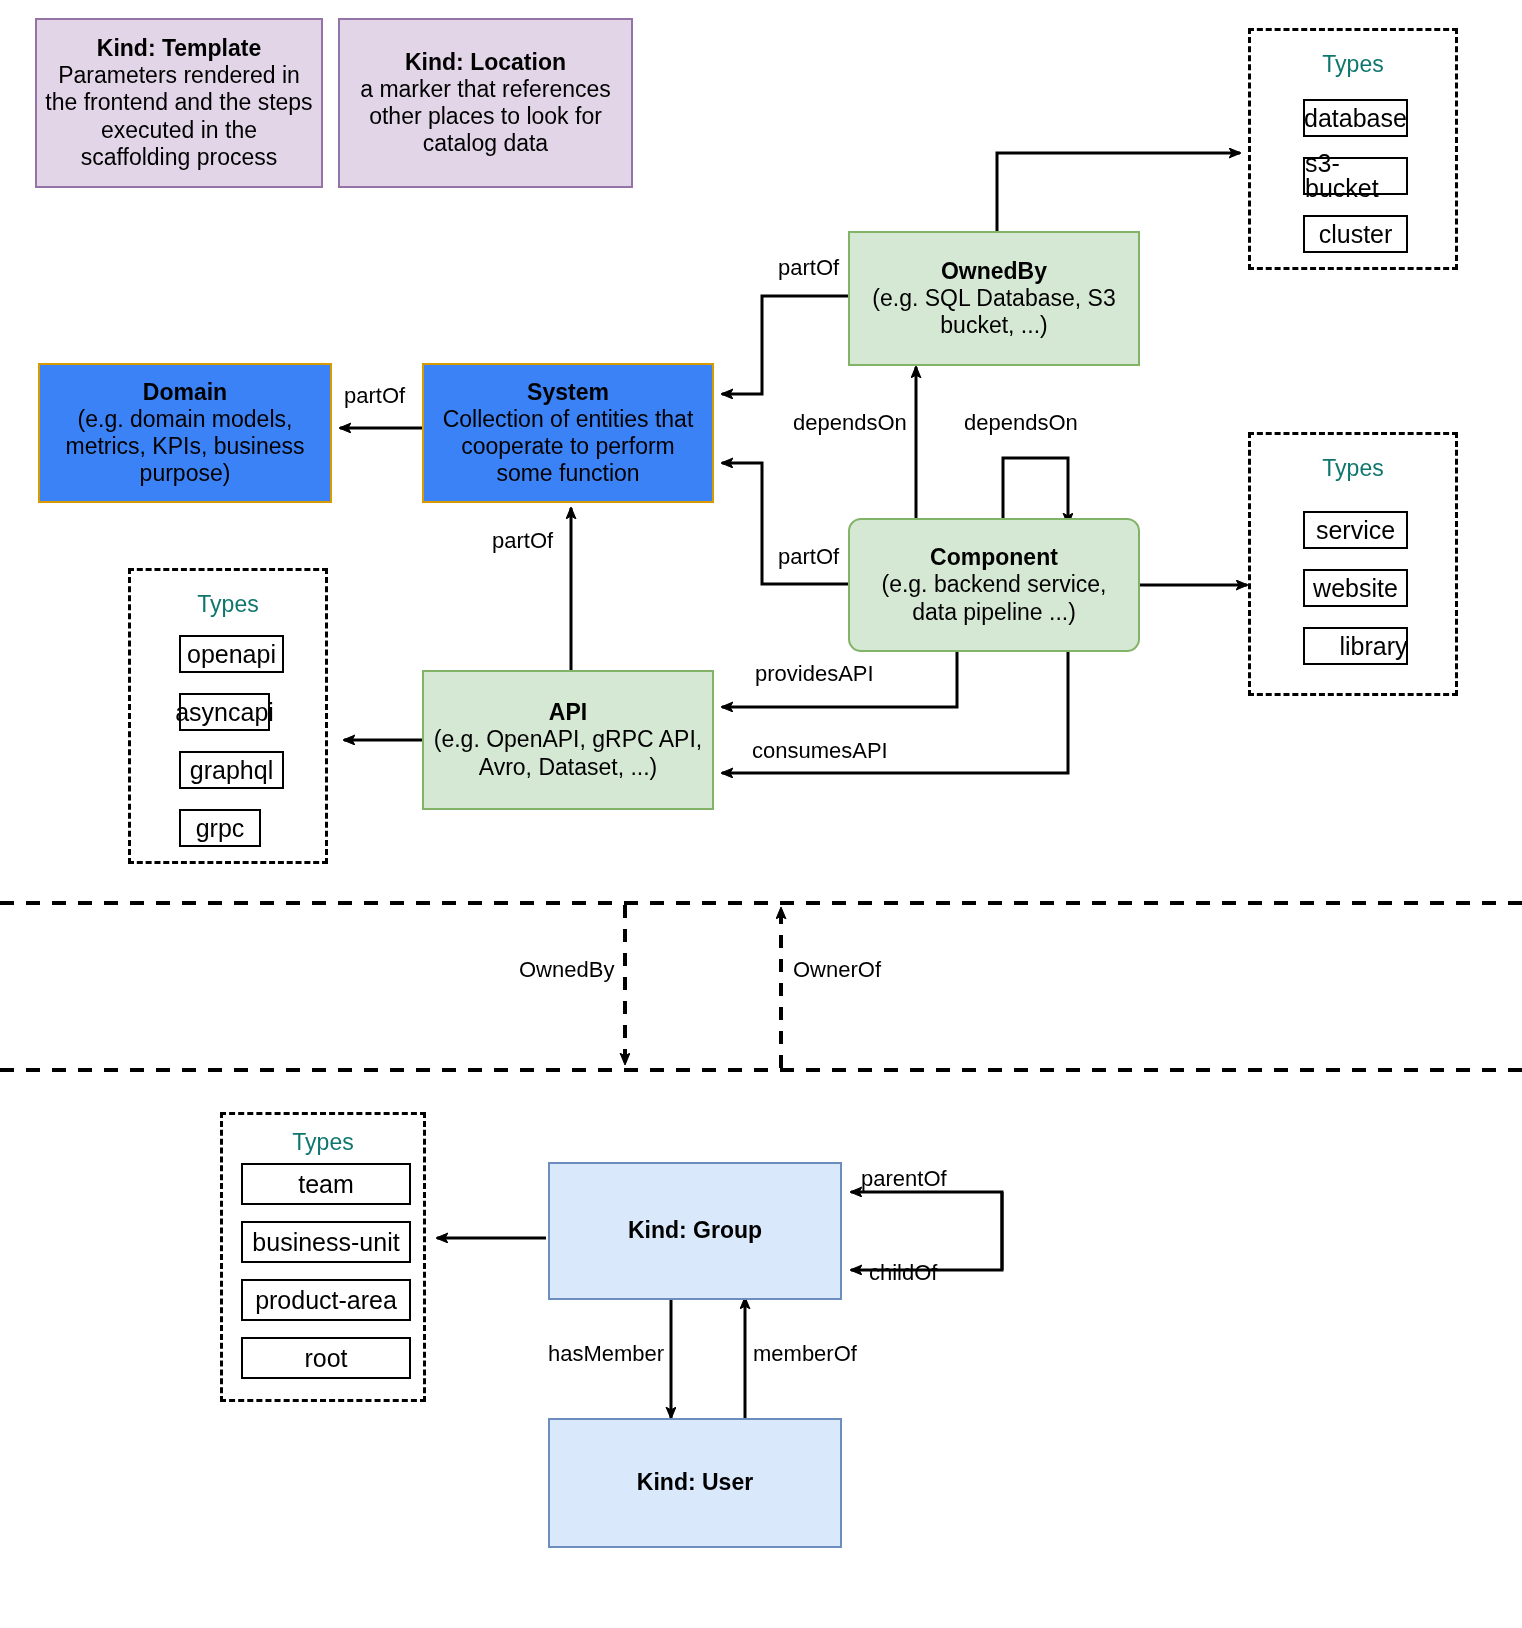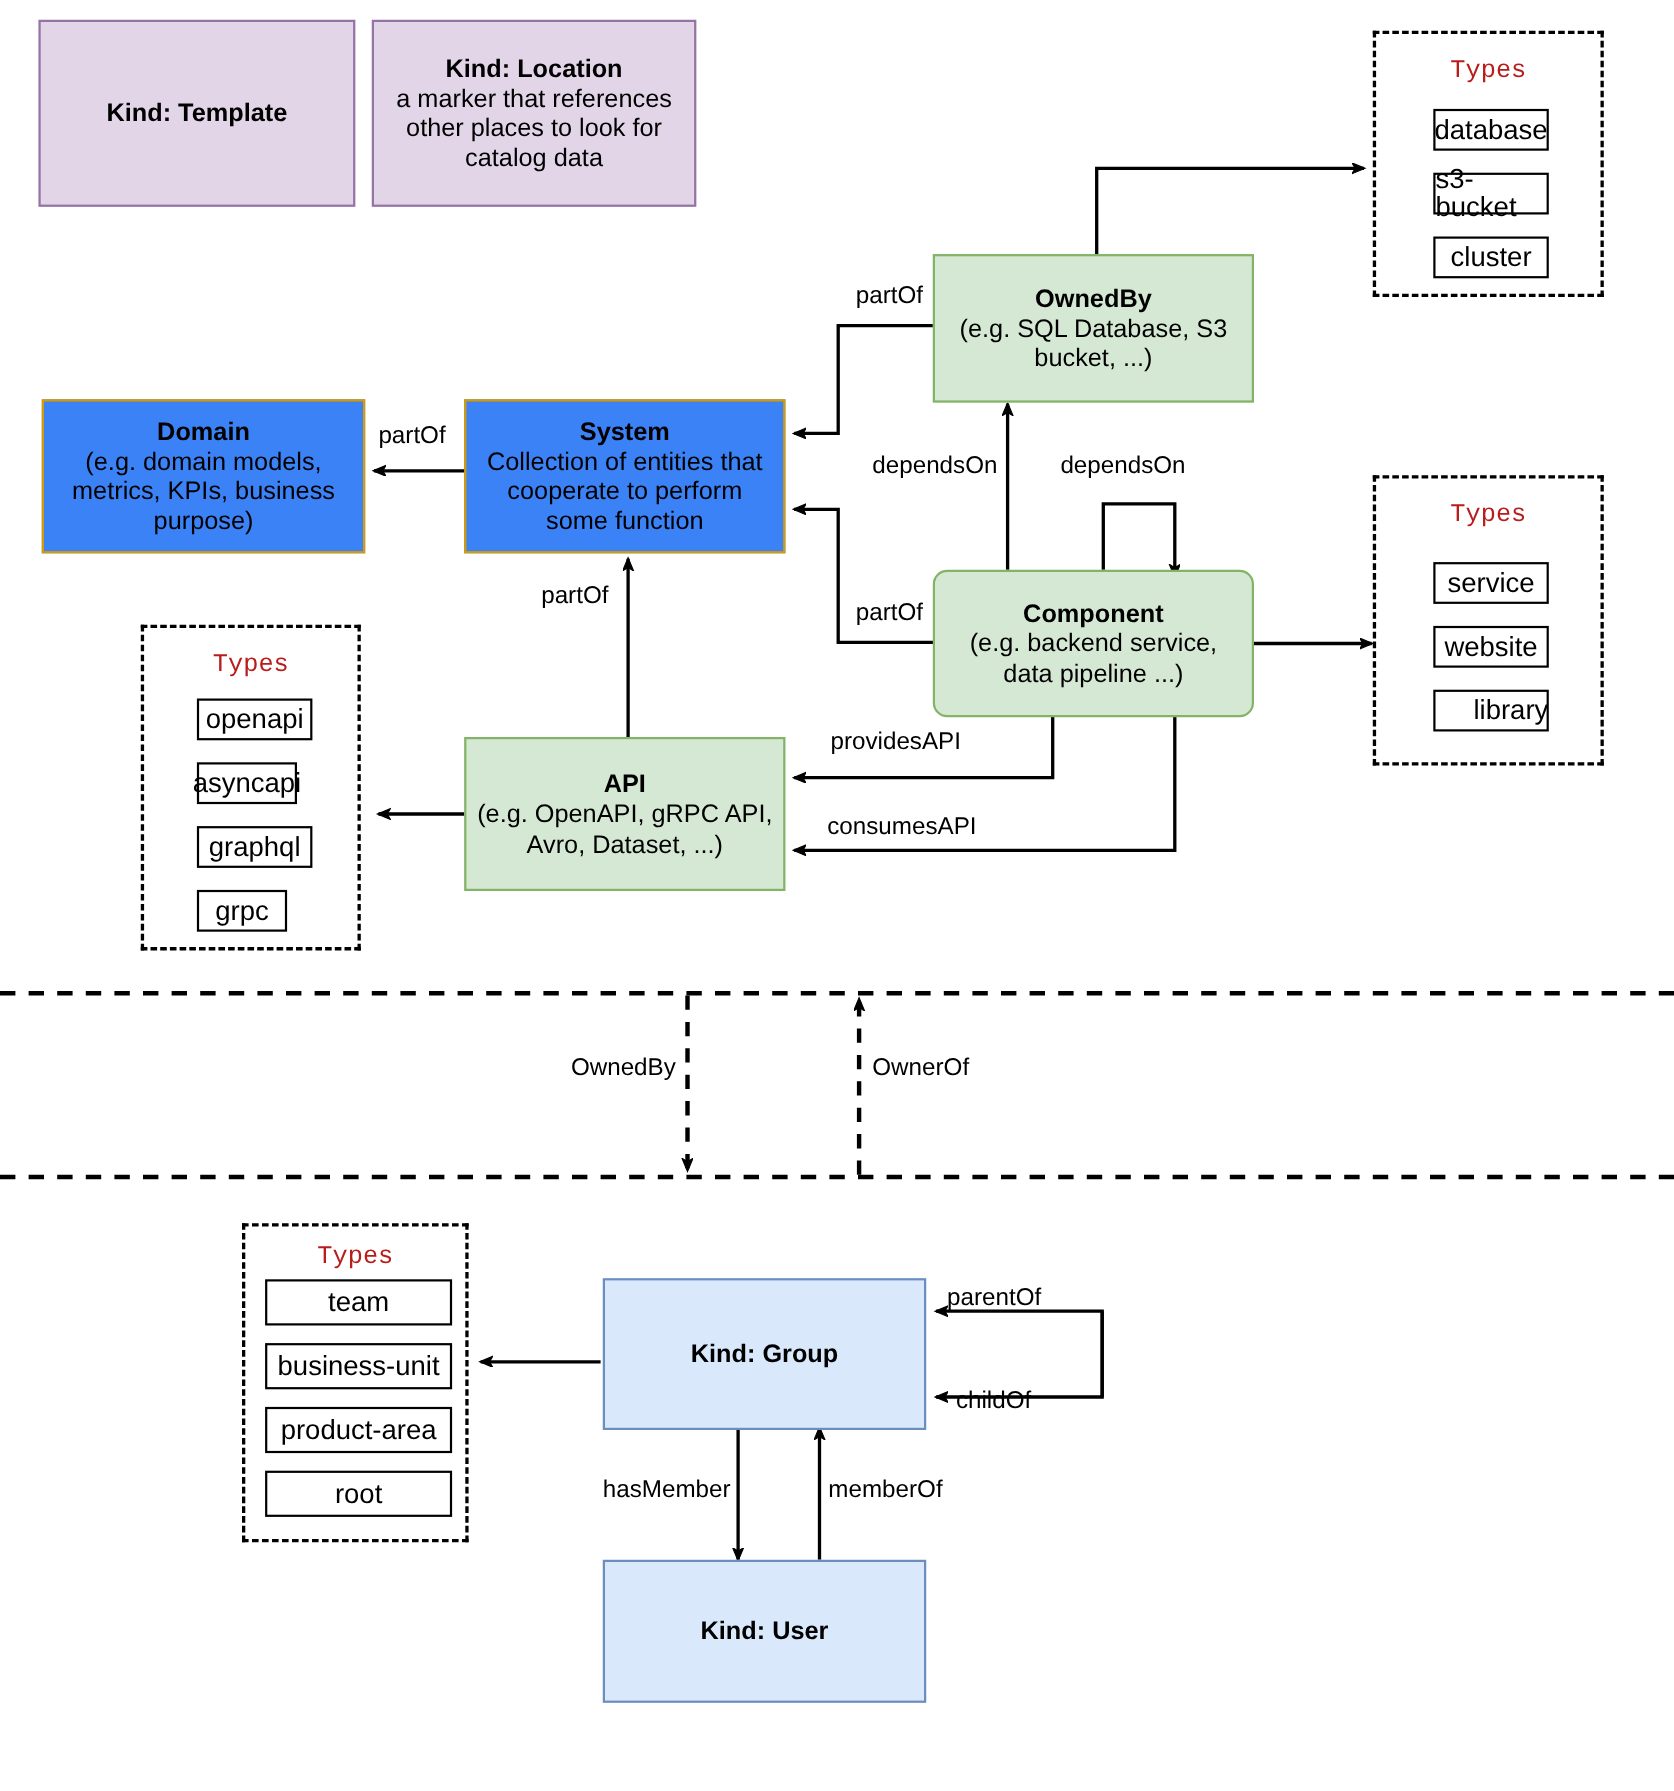--- a/index.html
+++ b/index.html
@@ -19,21 +19,21 @@
   .nodebox .dsc{display:block;font-weight:normal;}
   .purple{background:#e1d5e7;border-color:#9673a6;font-size:23px;}
   .green{background:#d5e8d4;border-color:#82b366;font-size:23px;}
   .orange{background:#3b82f6;border-color:#d79b00;font-size:23px;}
   .blue{background:#dae8fc;border-color:#6c8ebf;font-size:23px;}
   .typegroup{
     position:absolute;box-sizing:border-box;
     border:3px dashed #000;background:transparent;
   }
   .typegroup .tg-title{
-    position:absolute;left:0;right:0;text-align:center;font-size:23px;color:#b91c1c;font-family:Liberation Mono, monospace;
+    position:absolute;left:0;right:0;text-align:center;font-size:23px;color:#0f766e;
   }
   .typechip{
     position:absolute;box-sizing:border-box;border:2px solid #000;background:#fff;
     display:flex;align-items:center;justify-content:center;font-size:25px;
     line-height:1;
   }
   .edgelabel{
     position:absolute;font-size:22px;color:#000;white-space:nowrap;
     line-height:1;
   }
@@ -85,20 +85,21 @@
   <polyline points="1002,1192 1002,1270 851,1270" fill="none" stroke-width="3" marker-end="url(#arrow)"></polyline>
 
   <line x1="671" y1="1300" x2="671" y2="1418" stroke-width="3" marker-end="url(#arrow)"></line>
 
   <line x1="745" y1="1418" x2="745" y2="1298" stroke-width="3" marker-end="url(#arrow)"></line>
 </svg>
 
 <div class="nodebox purple" style="left:35px;top:18px;width:288px;height:170px;">
   <span class="inner">
     <span class="ttl">Kind: Template</span>
+    <span class="dsc">Parameters rendered in the frontend and the steps executed in  the scaffolding process</span>
   </span>
 </div>
 
 <div class="nodebox purple" style="left:338px;top:18px;width:295px;height:170px;">
   <span class="inner">
     <span class="ttl">Kind: Location</span>
     <span class="dsc">a marker that references other places to look for catalog data</span>
   </span>
 </div>
 

